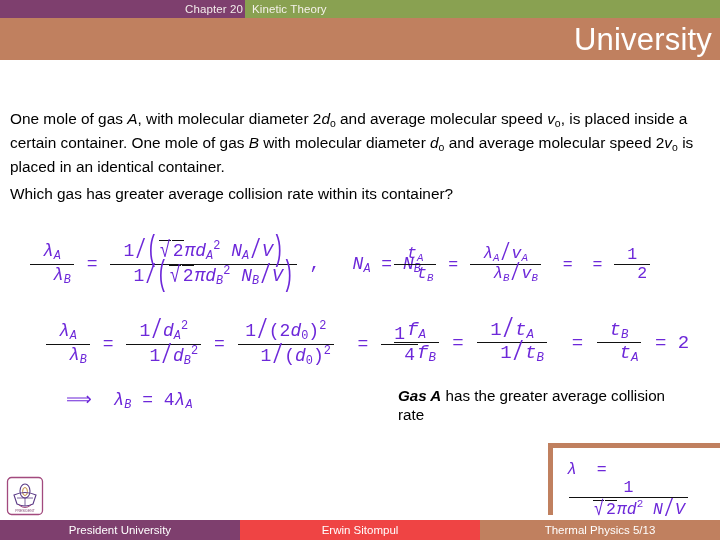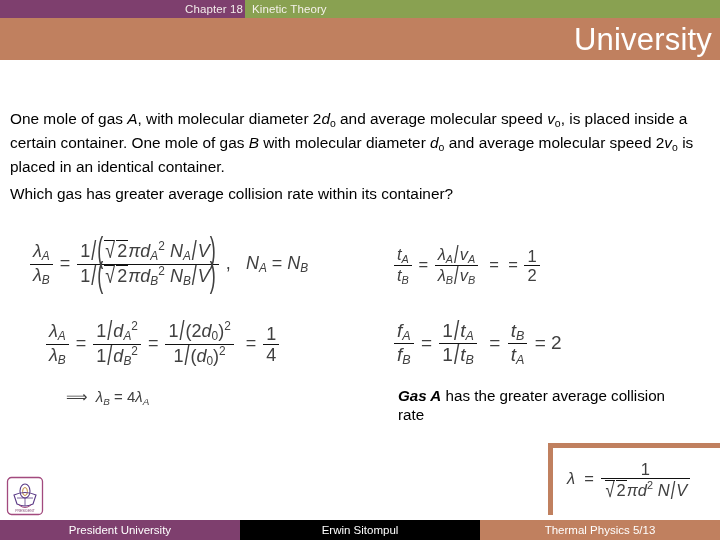--- a/index.html
+++ b/index.html
@@ -88,32 +88,32 @@
     margin-top: 41px;
   }
   .body-text p { margin: 0; }
   .para-2 { margin-top: 8px !important; }
   .it { font-style: italic; }
   .sub { font-size: 0.68em; vertical-align: -0.28em; }
 
   
   .math {
     position: absolute;
-    font-family: Liberation Sans, sans-serif;
-    color: #404040;
+    font-family: Liberation Mono, monospace;
+    color: #6d28d9;
   }
   .frac {
     display: inline-block;
     vertical-align: middle;
     text-align: center;
     line-height: 1.12;
     margin: 0 2px;
   }
   .frac > .num { display: block; padding: 0 3px; border-bottom: 1.2px solid #111; }
-  .frac > .den { display: block; padding: 0 3px; }
+  .frac > .den { display: block; padding: 0 3px; margin-left: 20px; }
   .sqrt {
     display: inline-block;
     border-top: 1.1px solid #111;
     padding: 0 1px 0 1px;
     margin-left: 1px;
   }
   .radic { display: inline-block; transform: scaleY(1.25); margin-right: -1px; }
   .paren-big {
     display: inline-block;
     transform: scaleY(1.9);
@@ -121,21 +121,21 @@
     font-weight: 300;
   }
   .sup { font-size: .66em; vertical-align: .62em; }
   .msub { font-size: .66em; vertical-align: -.26em; font-style: italic; }
   .msubn { font-size: .66em; vertical-align: -.26em; font-style: normal; }
   .mvar { font-style: italic; }
   .slash { display:inline-block; transform: scaleY(1.5); padding: 0 1px; }
 
   #eq1 { left: 28px; top: 240px; font-size: 18px; }
   #eq2 { left: 44px; top: 320px; font-size: 18px; }
-  #eq3 { left: 66px; top: 388px; font-size: 15px; }
+  #eq3 { left: 66px; top: 388px; font-size: 18px; }
   #eq4 { left: 392px; top: 245px; font-size: 16.5px; }
   #eq5 { left: 392px; top: 320px; font-size: 19px; }
 
   
   .answer {
     position: absolute;
     left: 398px;
     top: 386px;
     width: 280px;
     font-size: 15.2px;
@@ -186,31 +186,31 @@
     top: 0;
     height: 20px;
     color: #ffffff;
     font-size: 11.5px;
     line-height: 20px;
     text-align: center;
     white-space: nowrap;
     overflow: hidden;
   }
   .seg-left   { left: 0px;   width: 240px; background: #7e3f6e; }
-  .seg-mid    { left: 240px; width: 240px; background: #000000; }
+  .seg-mid    { left: 240px; width: 240px; background: #ef4444; }
   .seg-right  { left: 480px; width: 240px; background: #c0805f; }
 </style>
 </head>
 <body>
 
 <div class="slide">
 
   <div class="header-strip"></div>
   <div class="header-strip-purple"></div>
-  <div class="chapter-label">Chapter 18</div>
+  <div class="chapter-label">Chapter 20</div>
   <div class="chapter-topic">Kinetic Theory</div>
 
   <div class="title-bar"></div>
   <div class="slide-title">University</div>
 
   <div class="body-text">
     <p><span>One mole of gas </span><span class="it">A</span><span>, with molecular diameter 2</span><span class="it">d</span><span class="sub">o</span><span> and average molecular speed </span><span class="it">v</span><span class="sub">o</span><span>, is placed inside a certain container. One mole of gas </span><span class="it">B</span><span> with molecular diameter </span><span class="it">d</span><span class="sub">o</span><span> and average molecular speed 2</span><span class="it">v</span><span class="sub">o</span><span> is placed in an identical container.</span></p>
     <p class="para-2">Which gas has greater average collision rate within its container?</p>
   </div>
 

